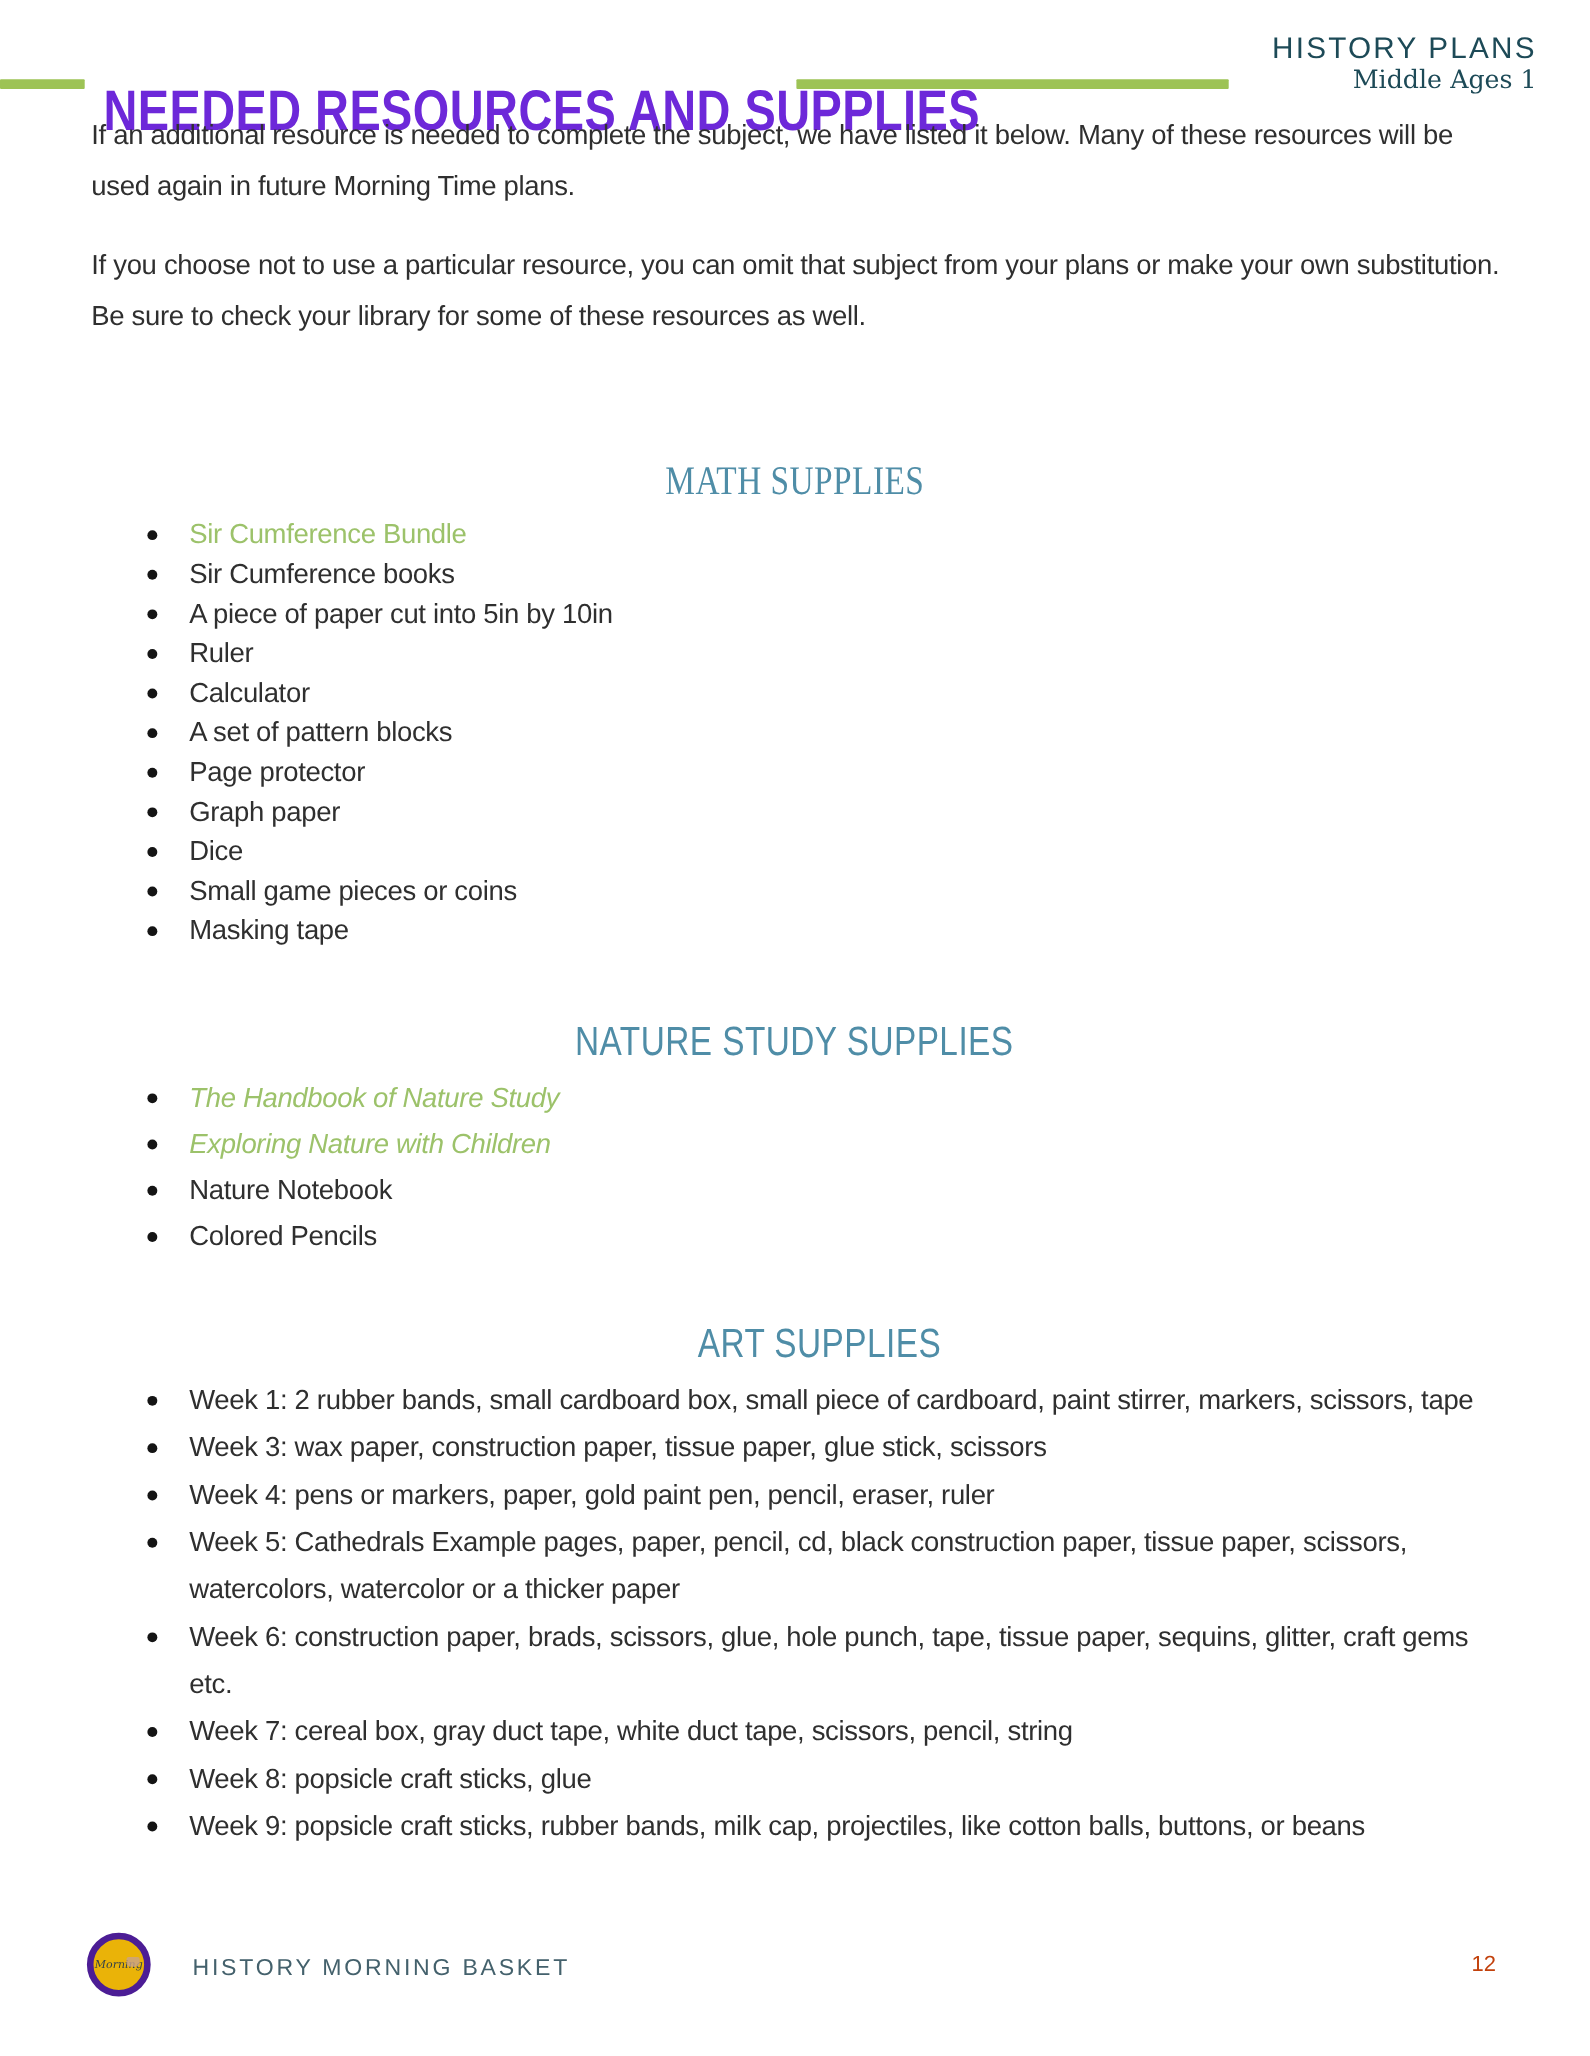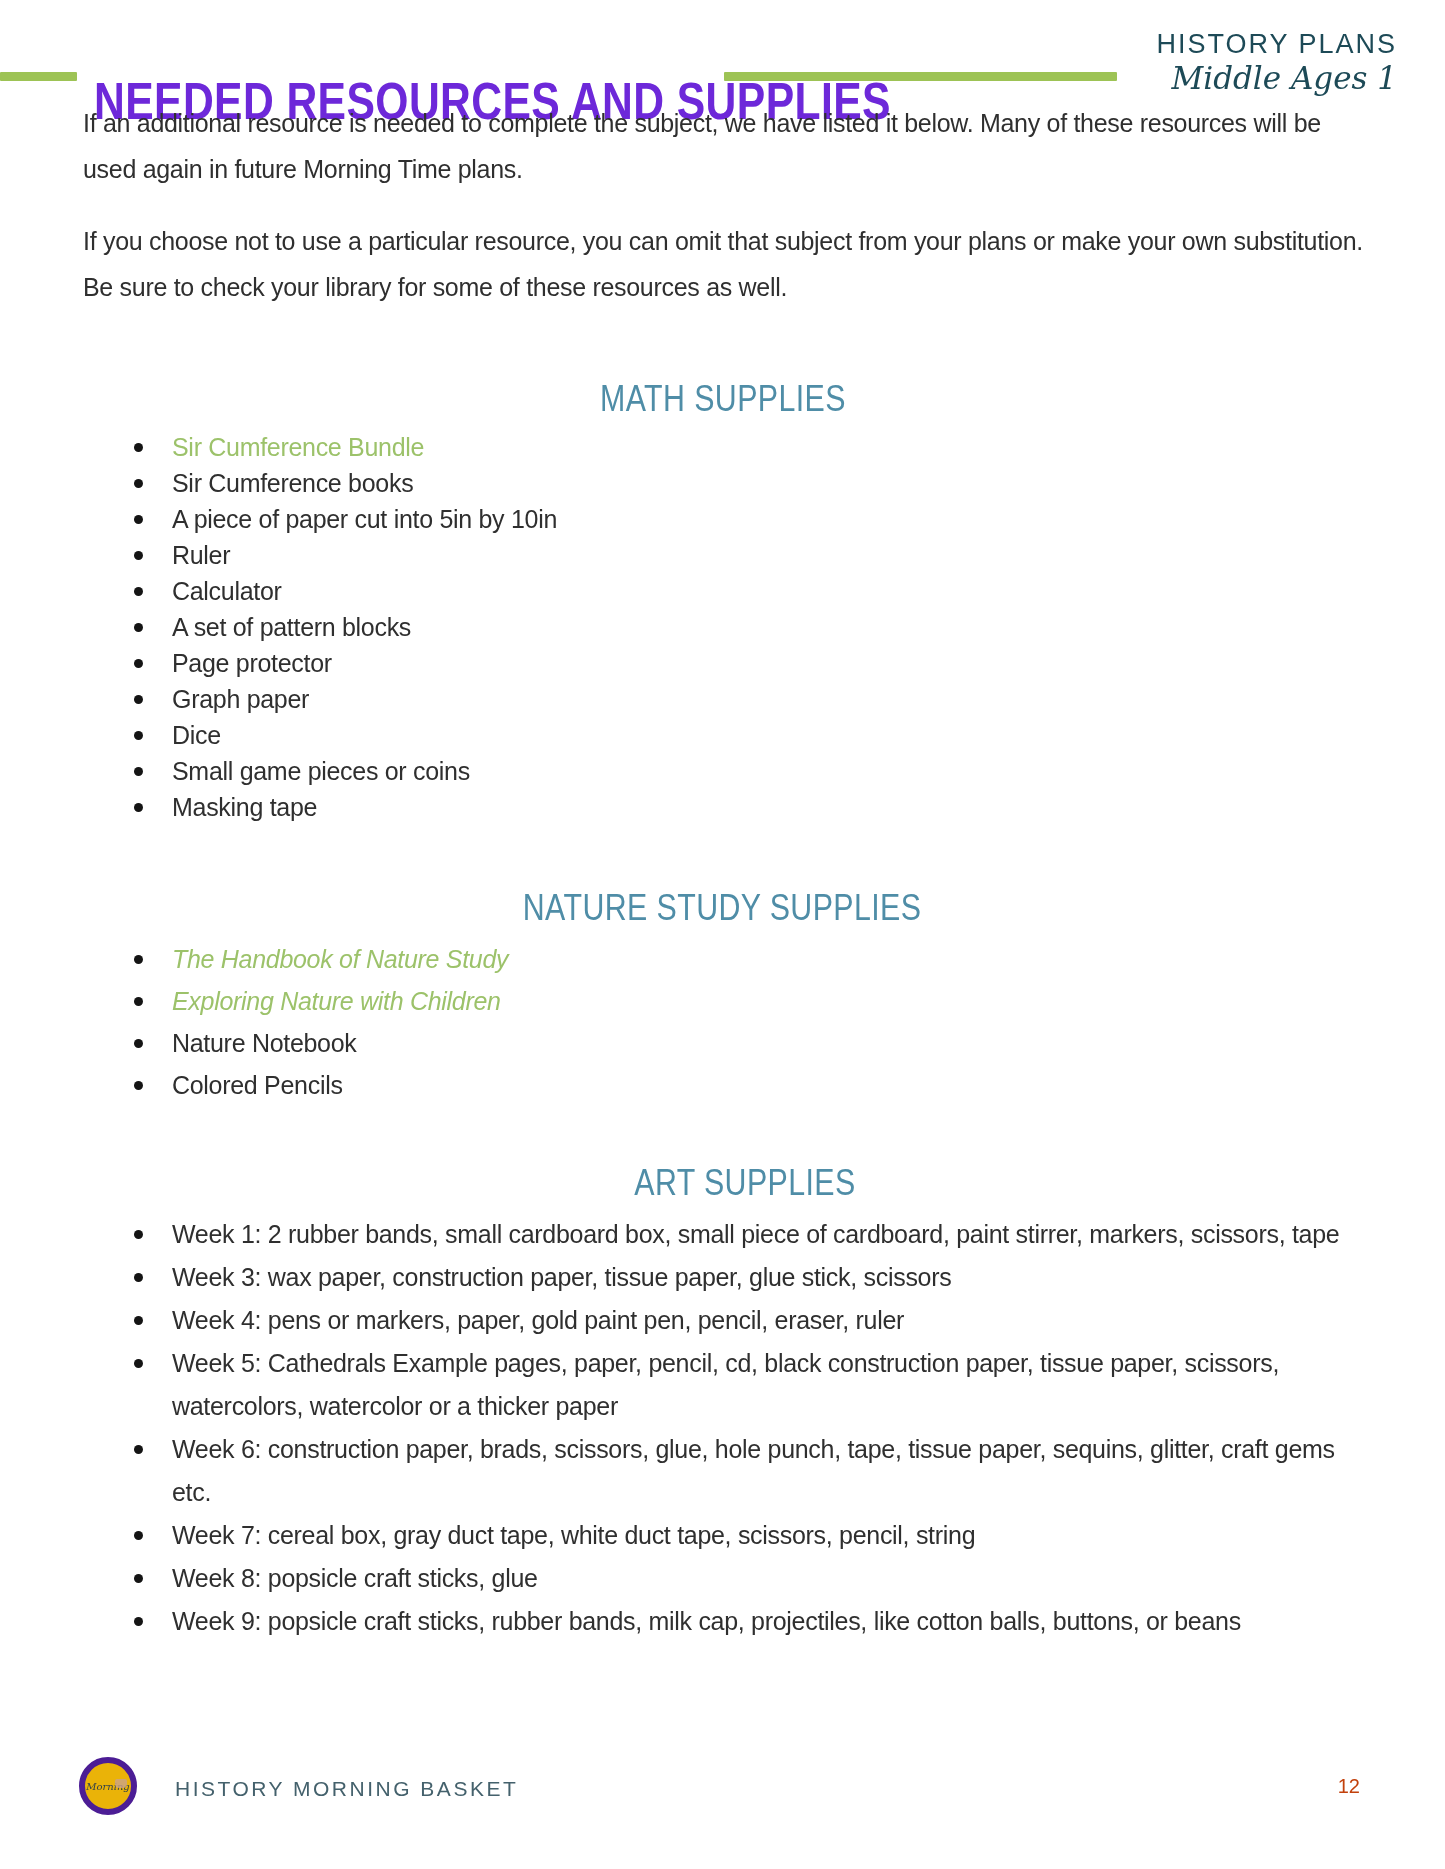--- a/index.html
+++ b/index.html
@@ -17,35 +17,35 @@
   .rule-mid   { left:724px; top:72px; width:393px; }
   .doc-title {
     position:absolute; left:94px; top:40px;
     font-size:52px; line-height:1; color:#6d28d9;
     white-space:nowrap;
   }
   .condensed { display:inline-block; transform:scaleX(0.82); transform-origin:left center; letter-spacing:0.5px; }
   .condensed-center { display:inline-block; transform:scaleX(0.82); transform-origin:center center; letter-spacing:0.5px; }
   .brand { position:absolute; right:48px; top:30px; text-align:right; color:#1d4a57; }
   .brand-line1 { font-size:27px; letter-spacing:2px; line-height:1.1; }
-  .brand-line2 { font-family:"DejaVu Serif", serif; font-style:italic; font-size:31px; line-height:1.2; letter-spacing:0px; }
+  .brand-line2 { font-family:"DejaVu Serif", serif; font-size:23px; line-height:1.2; letter-spacing:0px; }
 
   
   .content { position:absolute; top:100px; left:0; right:0; }
   .intro p {
     margin:0 75px 0 83px; max-width:1290px;
     font-size:25px; line-height:46px; letter-spacing:-0.3px;
   }
   .intro p + p { margin-top:26px; }
 
   .section-heading {
     margin:0; text-align:center; font-weight:normal;
     font-size:37px; line-height:1; color:#4f8da7;
   }
-  section.sec-0 .section-heading { margin-top:70px; }
+  section.sec-0 .section-heading { margin-top:109px;font-family:Liberation Serif, serif; }
   section.sec-1 .section-heading { margin-top:64px; }
   section.sec-2 .section-heading { margin-top:58px;margin-left:45px; }
 
   ul.supply-list { list-style:none; margin:12px 0 0 134px; padding:0; max-width:1238px; }
   ul.supply-list li { display:flex; align-items:flex-start; font-size:25px; letter-spacing:-0.3px; }
   .bullet-dot { flex:none; width:9px; height:9px; border-radius:50%; background:#141414; margin-right:29px; }
   section.sec-0 li { line-height:36px; } section.sec-0 .bullet-dot { margin-top:14px; }
   section.sec-1 li { line-height:42px; } section.sec-1 .bullet-dot { margin-top:17px; }
   section.sec-2 li { line-height:43px; } section.sec-2 .bullet-dot { margin-top:17px; }
   .item-text.link { color:#9cc26a; }

